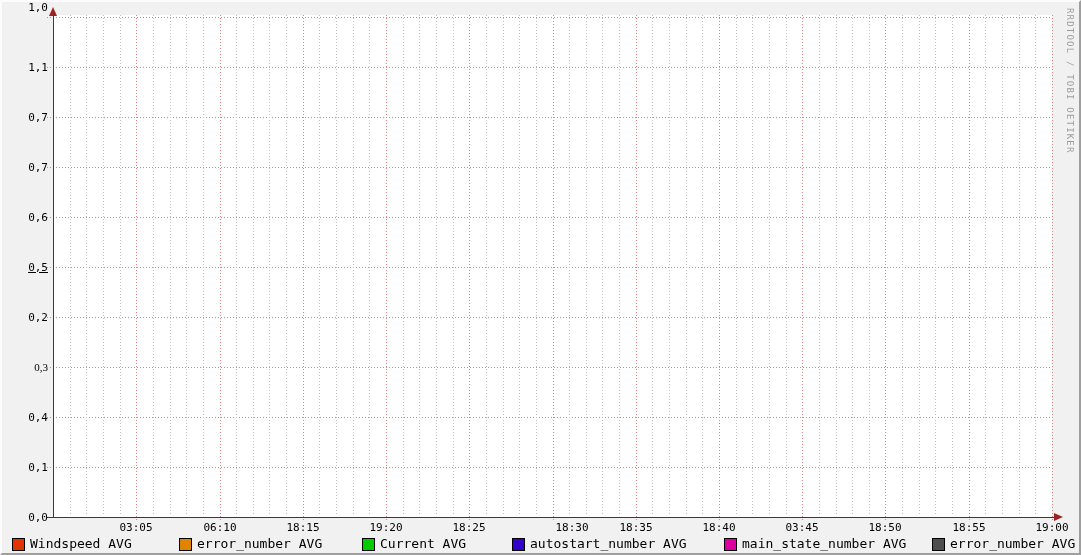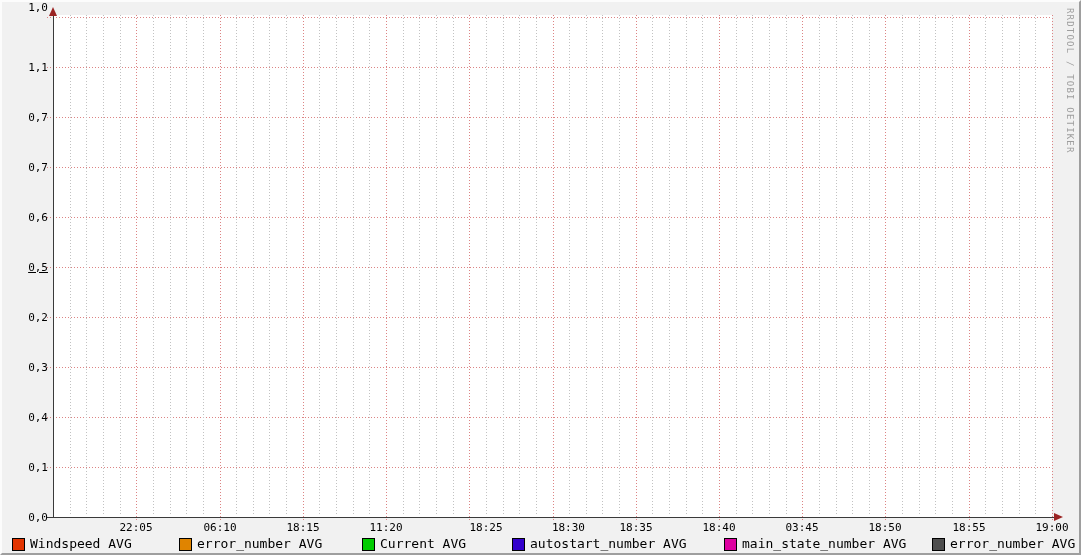--- a/index.html
+++ b/index.html
@@ -151,30 +151,30 @@
   <div id="arrow-up"></div>
   <div id="arrow-right"></div>
   <div id="labels">
       <div class="ylabel" style="top: 0;">1,0</div>
       <div class="ylabel" style="top: 60px;">1,1</div>
       <div class="ylabel" style="top: 110px;">0,7</div>
       <div class="ylabel" style="top: 160px;">0,7</div>
       <div class="ylabel" style="top: 210px;">0,6</div>
       <div class="ylabel" style="top: 260px; text-decoration: underline;">0,5</div>
       <div class="ylabel" style="top: 310px;">0,2</div>
-      <div class="ylabel" style="top: 360px;">0,3</div>
+      <div class="ylabel" style="top: 360px; font-family: Liberation Serif, serif;">0,3</div>
       <div class="ylabel" style="top: 410px;">0,4</div>
       <div class="ylabel" style="top: 460px;">0,1</div>
       <div class="ylabel" style="top: 510px;">0,0</div>
-      <div class="xlabel" style="left: 104px;">22:05</div>
+      <div class="xlabel" style="left: 104px;">03:05</div>
       <div class="xlabel" style="left: 188px;">06:10</div>
       <div class="xlabel" style="left: 271px;">18:15</div>
-      <div class="xlabel" style="left: 354px;">11:20</div>
-      <div class="xlabel" style="left: 454px;">18:25</div>
-      <div class="xlabel" style="left: 523px; text-align: right;">18:30</div>
+      <div class="xlabel" style="left: 354px;">19:20</div>
+      <div class="xlabel" style="left: 437px;">18:25</div>
+      <div class="xlabel" style="left: 540px;">18:30</div>
       <div class="xlabel" style="left: 604px;">18:35</div>
       <div class="xlabel" style="left: 687px;">18:40</div>
       <div class="xlabel" style="left: 770px;">03:45</div>
       <div class="xlabel" style="left: 853px;">18:50</div>
       <div class="xlabel" style="left: 937px;">18:55</div>
       <div class="xlabel" style="left: 1020px;">19:00</div>
     </div>
   <div id="legend">
       <div class="legend-item" style="left: 10px;">
         <div class="swatch" style="background: rgb(226, 52, 0);"></div>

